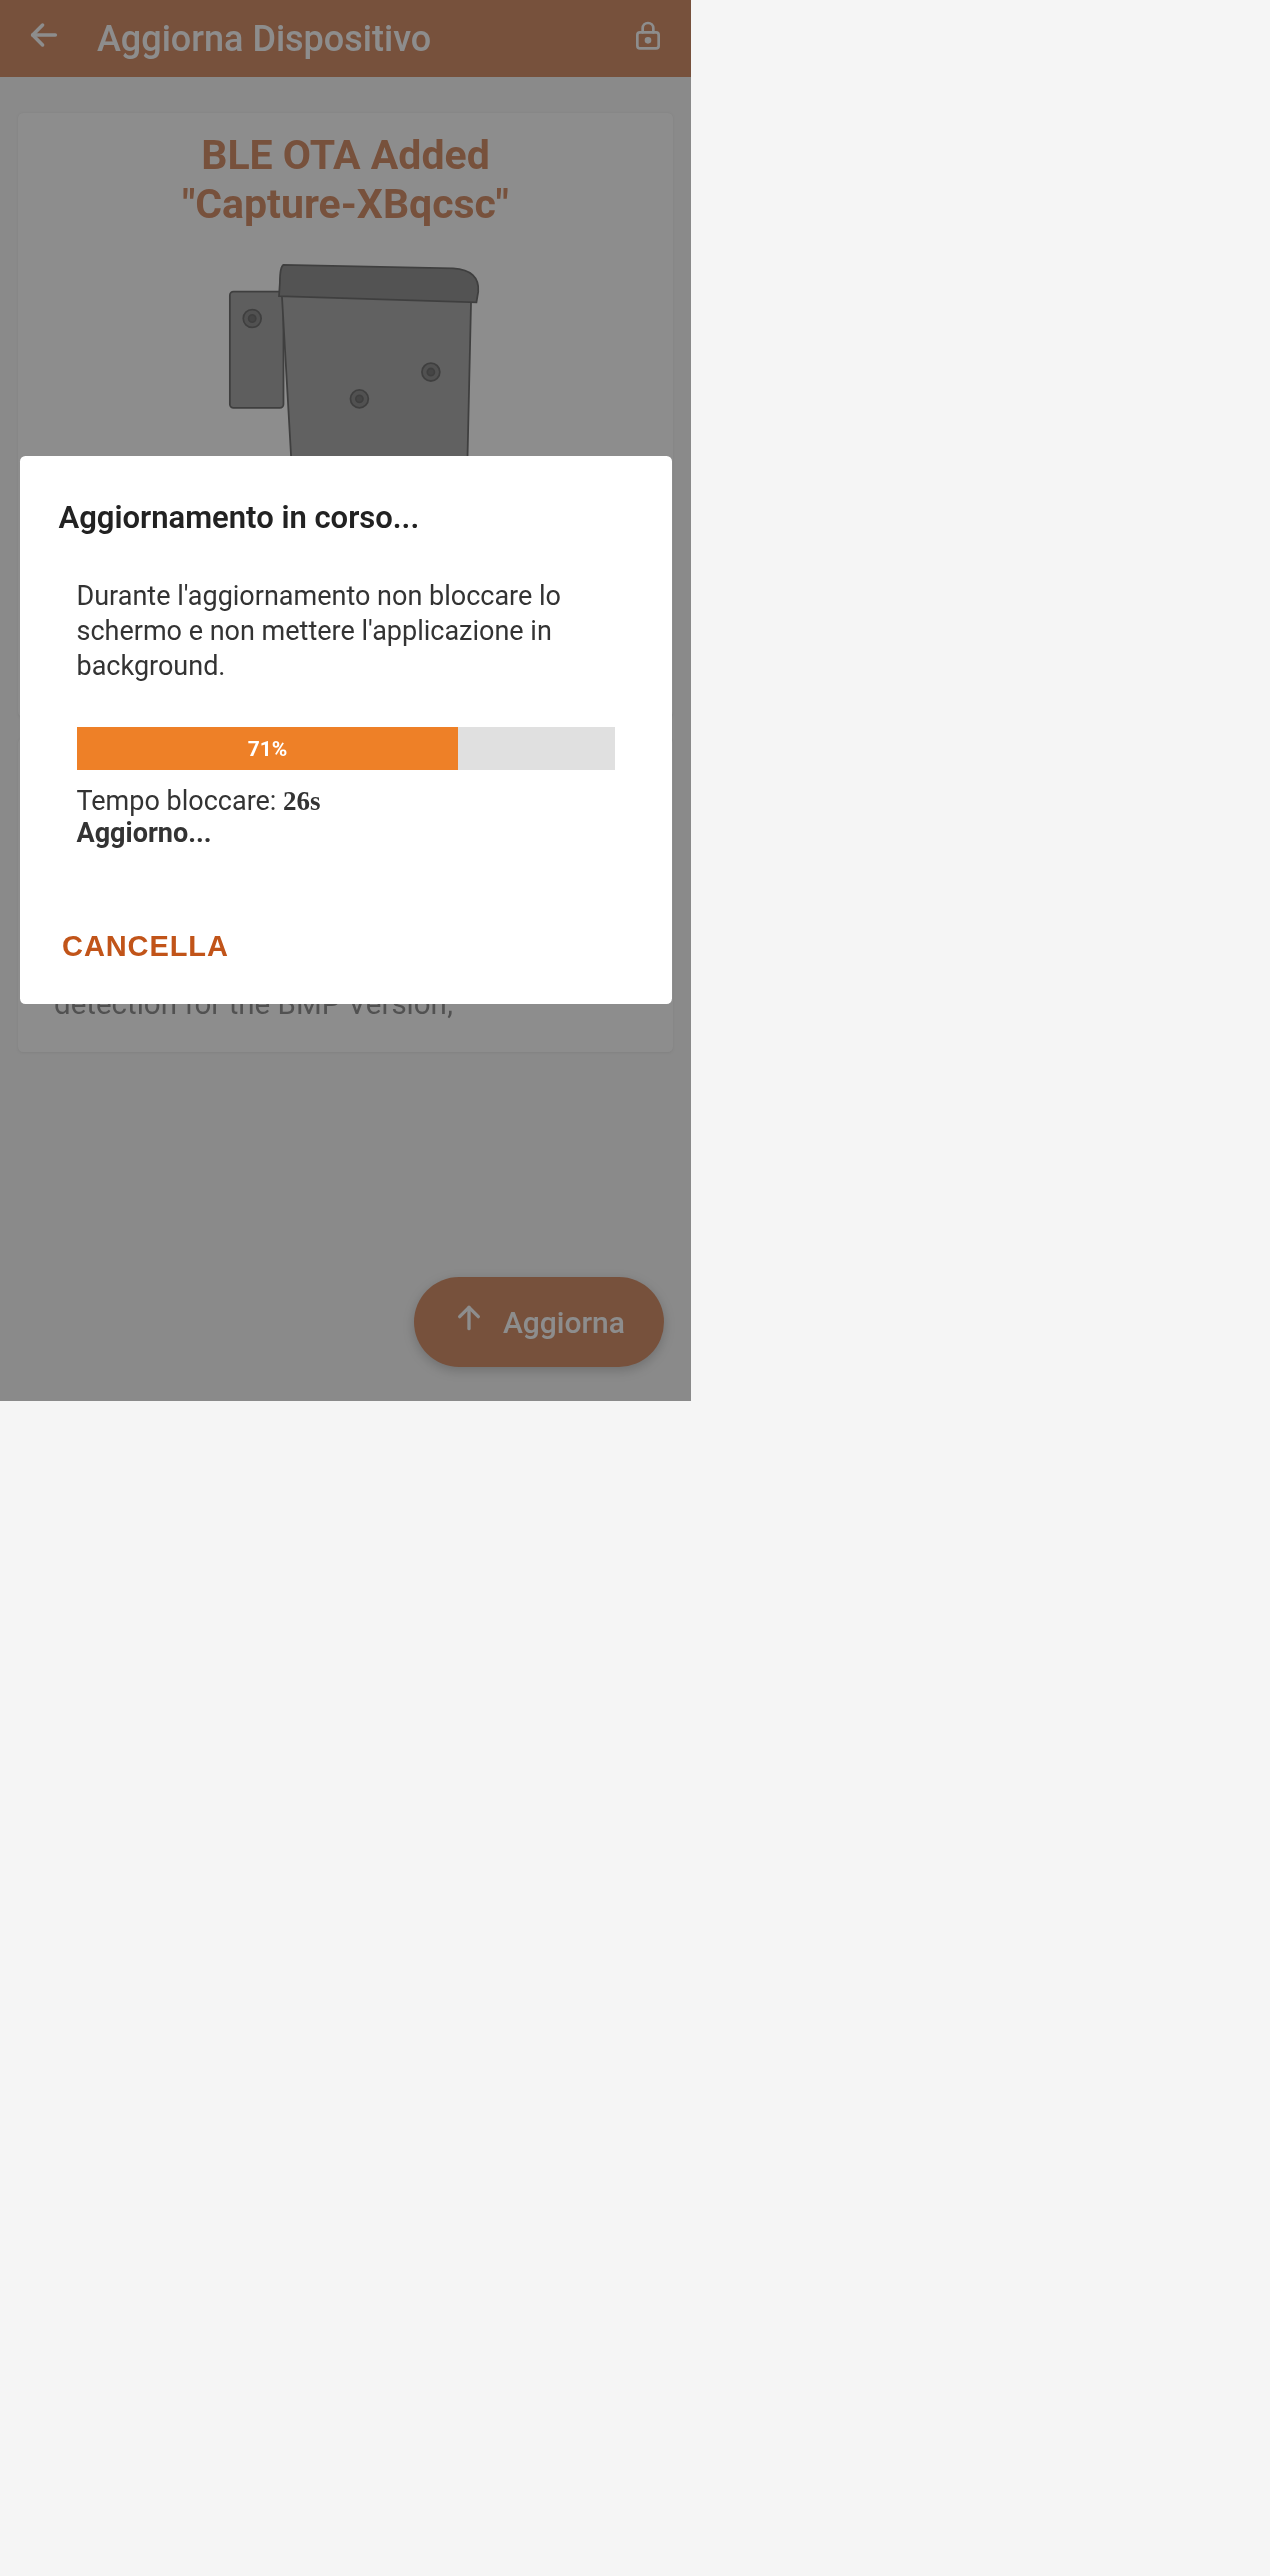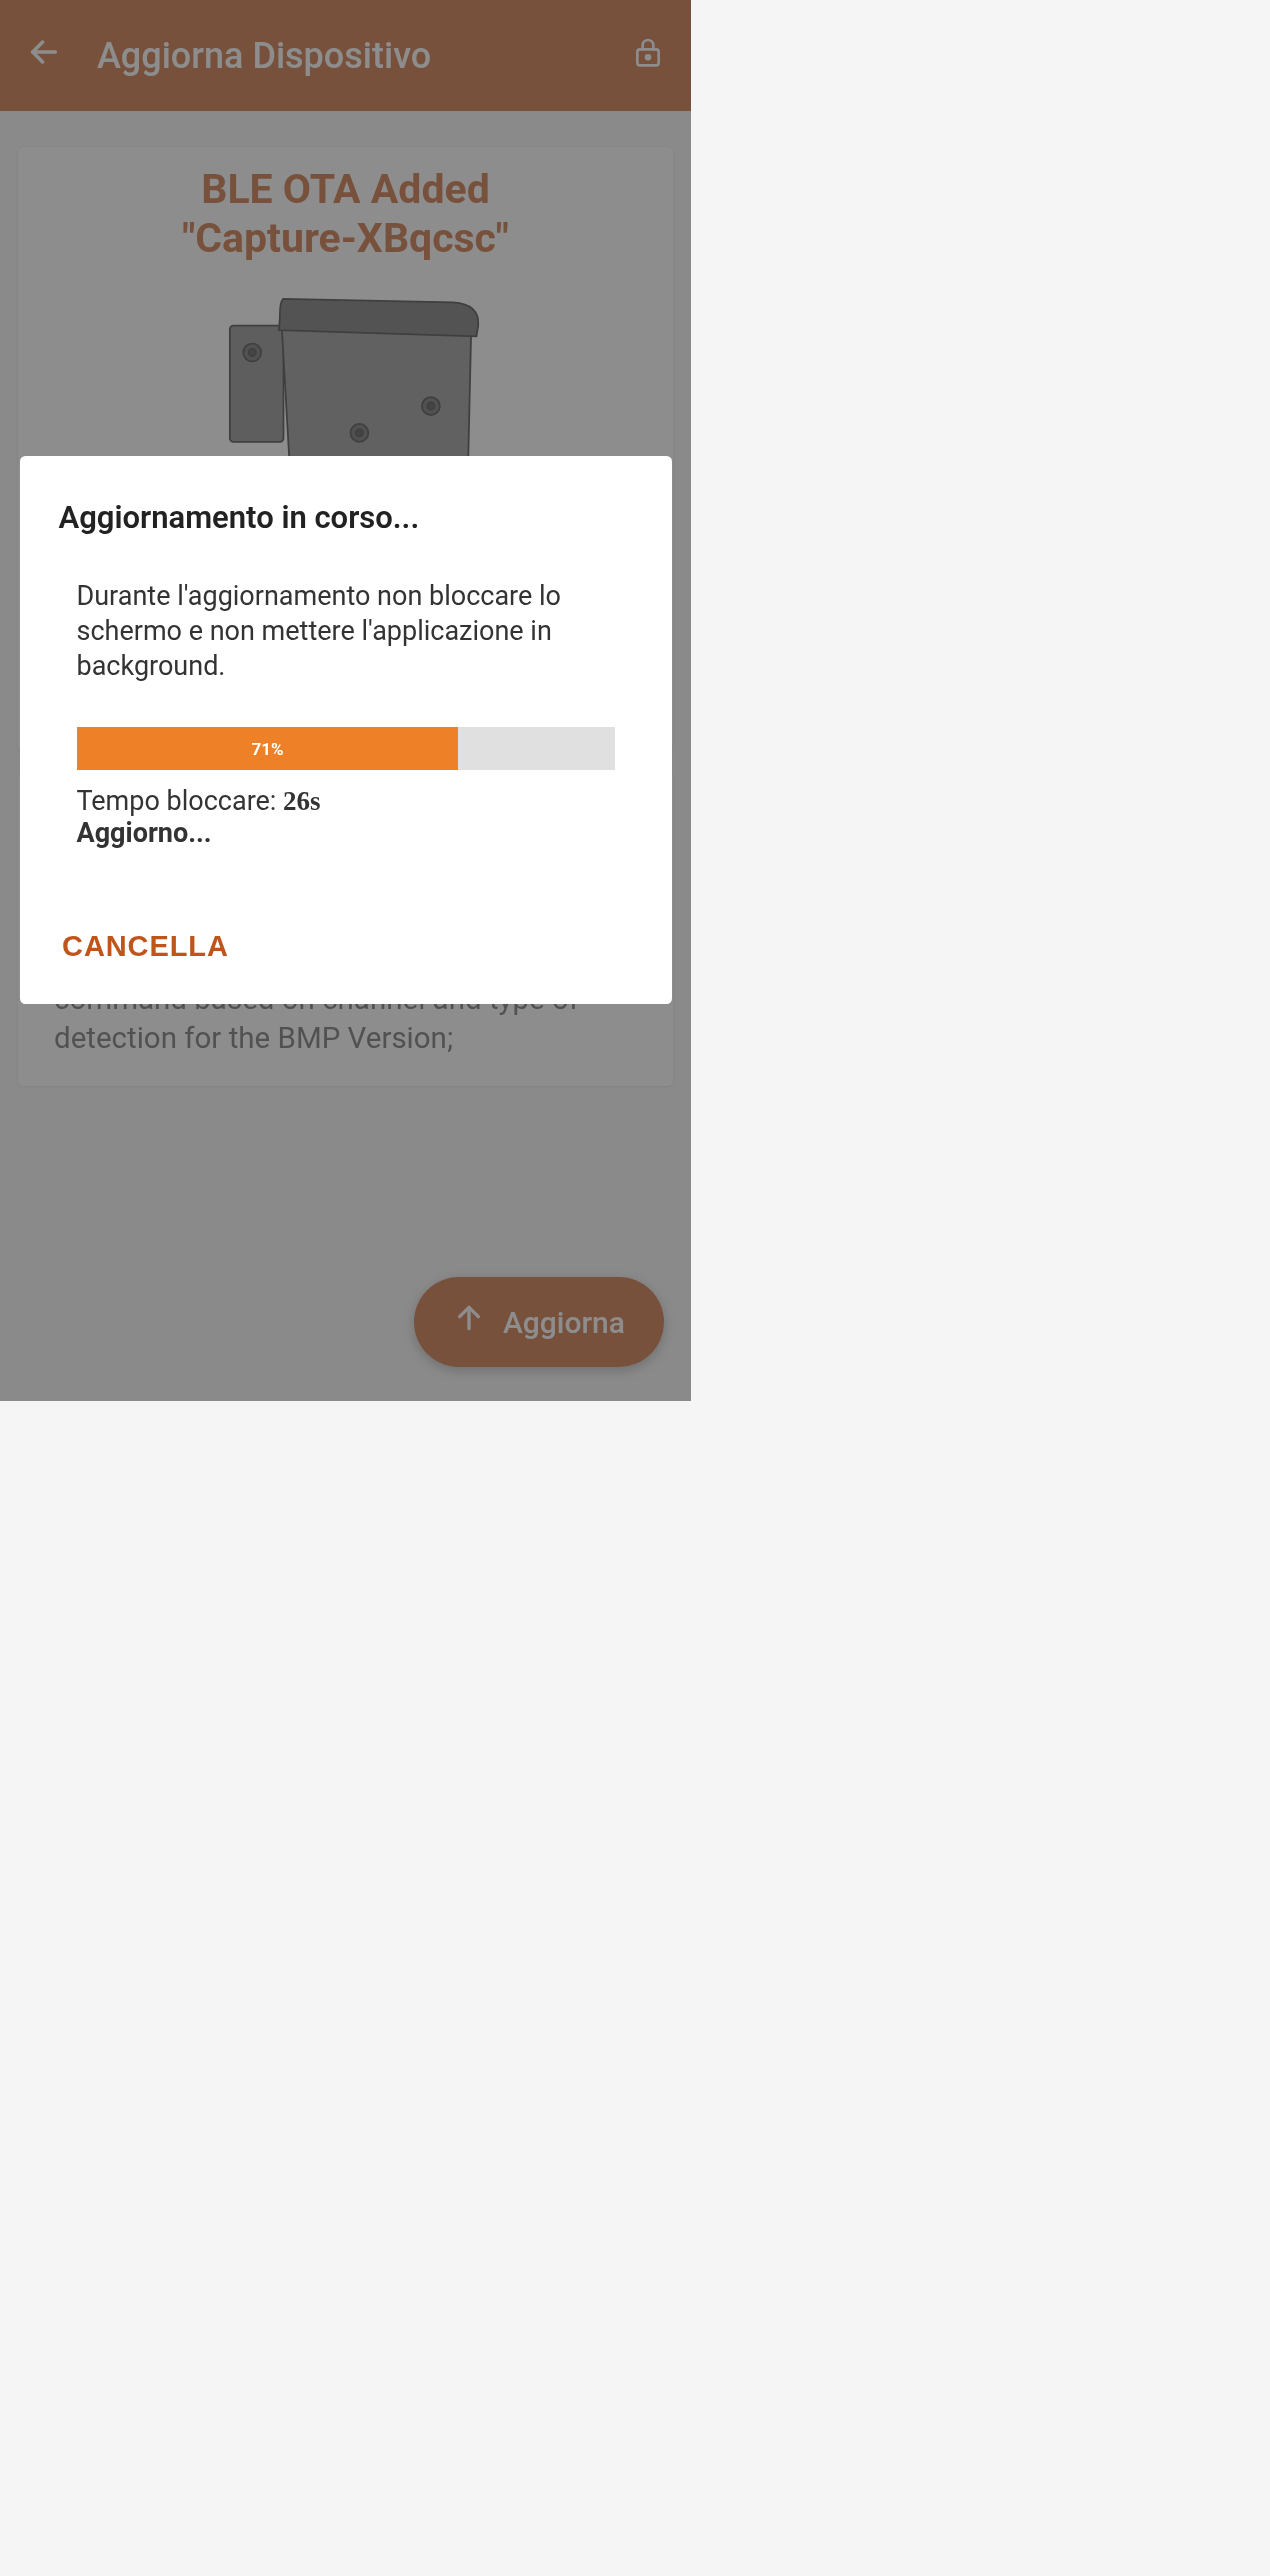--- a/index.html
+++ b/index.html
@@ -10,21 +10,21 @@
   body {
     font-family: -apple-system, BlinkMacSystemFont, 'Roboto', 'Segoe UI', sans-serif;
     background: #f5f5f5;
     width: 691px;
     height: 1401px;
     position: relative;
     overflow: hidden;
   }
   .header {
     background: #c15419;
-    height: 111px;
+    height: 77px;
     display: flex;
     align-items: center;
     padding: 0 18px;
   }
   .back-arrow {
     color: white;
     font-size: 32px;
     margin-right: 36px;
     margin-left: 9px;
   }
@@ -146,21 +146,21 @@
   .progress-bar {
     background: #e0e0e0;
     height: 43px;
     position: relative;
     margin-bottom: 14.3px;
   }
   .progress-fill {
     background: #ee8027;
     height: 100%;
     color: white;
-    font-size: 17px;
+    font-size: 21px;
     font-weight: 700;
     display: flex;
     align-items: center;
     justify-content: center;
     margin-top: 39px;
   }
   .time-remaining {
     font-size: 27px;
     color: #333;
   }

